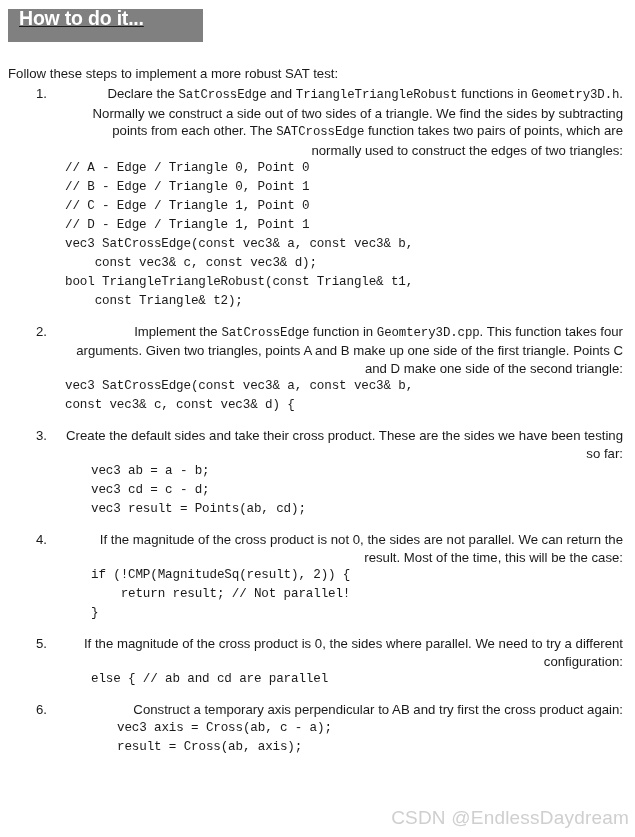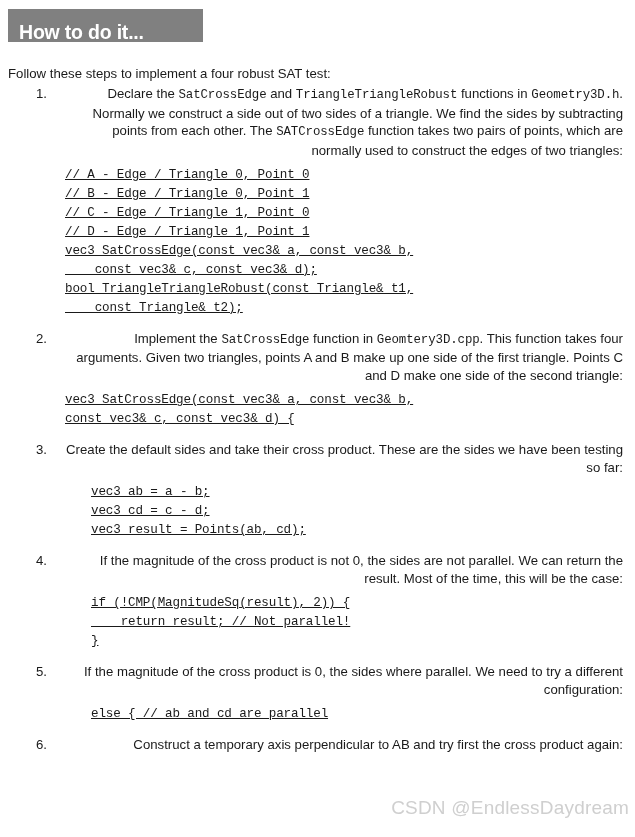--- a/index.html
+++ b/index.html
@@ -25,21 +25,22 @@
 
   
   .banner {
     position: absolute;
     left: 8px;
     top: 9px;
     width: 195px;
     height: 33px;
     background: #808080;
     display: flex;
-    align-items: flex-end;
+    align-items: flex-start;
+    text-decoration: underline;
   }
   .banner-title {
     color: #ffffff;
     font-size: 19.5px;
     font-weight: bold;
     letter-spacing: -0.2px;
     padding-left: 11px;
     line-height: 1;
     font-family: "Liberation Sans", sans-serif;
   }
@@ -100,49 +101,49 @@
   pre.code {
     font-family: "Liberation Mono", "DejaVu Sans Mono", monospace;
     font-size: 12.6px;
     line-height: 18.9px;
     color: #1a1a1a;
     margin: 0;
     white-space: pre;
     letter-spacing: -0.15px;
   }
 
-  .code-wrap { margin-top: 7px; margin-bottom: 12px; text-decoration: underline; }
+  .code-wrap { margin-bottom: 12px; }
 
   .indent-0  { margin-left: 0px; }
   .indent-1  { margin-left: 26px; }
   .indent-2  { margin-left: 52px; }
 
   
   .watermark {
     position: absolute;
     right: 6px;
-    bottom: 18px;
+    bottom: 8px;
     font-size: 19px;
     color: #cfcfcf;
     font-family: "Liberation Sans", sans-serif;
     letter-spacing: 0.2px;
     white-space: nowrap;
     user-select: none;
   }
 </style>
 </head>
 <body>
 
 <div class="page">
 
   <div class="banner">
     <span class="banner-title">How to do it...</span>
   </div>
 
-  <p class="intro">Follow these steps to implement a four robust SAT test:</p>
+  <p class="intro">Follow these steps to implement a more robust SAT test:</p>
 
   <div class="steps" id="steps-container">
       <div class="step">
         <div class="step-num">1.</div>
         <div class="step-text"><span>Declare the </span><code class="mono">SatCrossEdge</code><span> and </span><code class="mono">TriangleTriangleRobust</code><span> functions in </span><code class="mono">Geometry3D.h</code><span>. Normally we construct a side out of two sides of a triangle. We find the sides by subtracting points from each other. The </span><code class="mono">SATCrossEdge</code><span> function takes two pairs of points, which are normally used to construct the edges of two triangles:</span></div>
         <div class="code-wrap indent-0">
           <pre class="code">// A - Edge / Triangle 0, Point 0
 // B - Edge / Triangle 0, Point 1
 // C - Edge / Triangle 1, Point 0
 // D - Edge / Triangle 1, Point 1
@@ -181,18 +182,22 @@
       <div class="step">
         <div class="step-num">5.</div>
         <div class="step-text"><span>If the magnitude of the cross product is 0, the sides where parallel. We need to try a different configuration:</span></div>
         <div class="code-wrap indent-1">
           <pre class="code">else { // ab and cd are parallel</pre>
         </div>
       </div>
       <div class="step">
         <div class="step-num">6.</div>
         <div class="step-text"><span>Construct a temporary axis perpendicular to AB and try first the cross product again:</span></div>
+        <div class="code-wrap indent-2">
+          <pre class="code">vec3 axis = Cross(ab, c - a);
+result = Cross(ab, axis);</pre>
+        </div>
       </div>
     </div>
 
   <div class="watermark">CSDN @EndlessDaydream</div>
 
 </div>
 
 </body></html>

